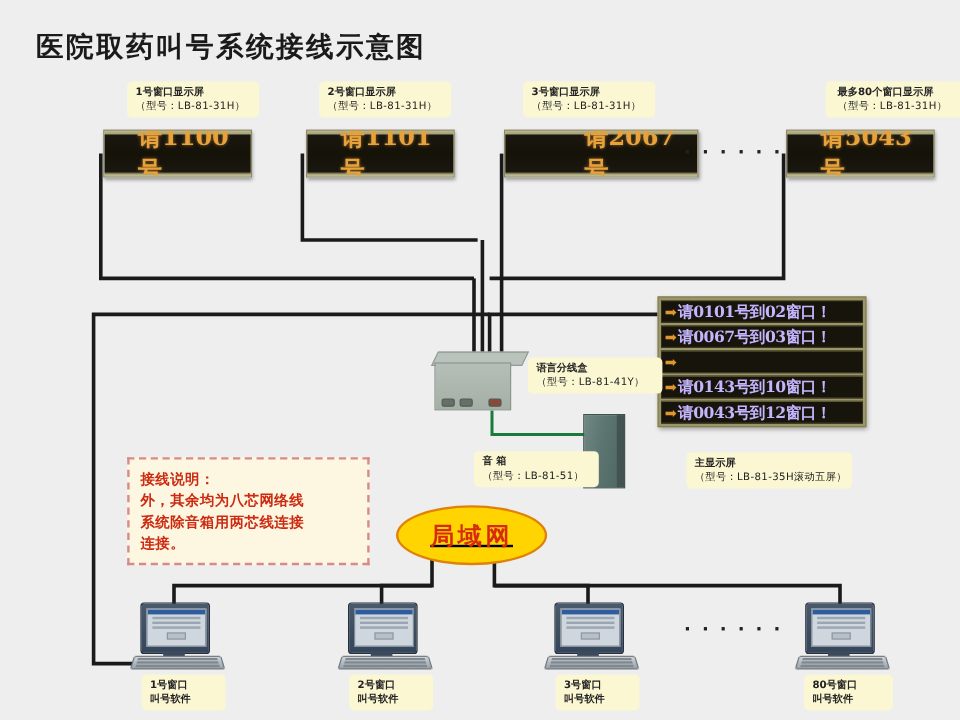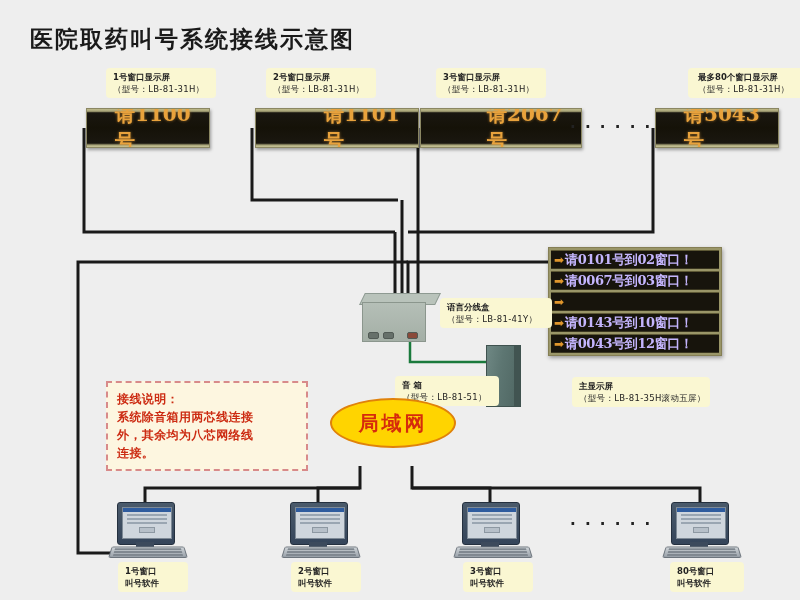--- a/index.html
+++ b/index.html
@@ -209,21 +209,21 @@
     <div class="l2">（型号：LB-81-31H）</div>
   </div>
   <div class="cap" style="left:688px;top:68px;width:110px;padding-left:10px;">
     <div>最多80个窗口显示屏</div>
     <div class="l2">（型号：LB-81-31H）</div>
   </div>
 
   <div class="led" style="left:86px;top:108px;width:122px;height:38px;">
     <span>请1100号</span>
   </div>
-  <div class="led" style="left:255px;top:108px;width:122px;height:38px;padding-left:40px;">
+  <div class="led" style="left:255px;top:108px;width:122px;height:38px;">
     <span>请1101号</span>
   </div>
   <div class="led" style="left:420px;top:108px;width:122px;height:38px;padding-left:38px;">
     <span>请2067号</span>
   </div>
   <div class="led" style="left:655px;top:108px;width:122px;height:38px;">
     <span>请5043号</span>
   </div>
 
   <div class="dots" style="left:570px;top:118px;">· · · · · ·</div>
@@ -270,26 +270,26 @@
   <div class="spk" style="left:486px;top:345px;width:33px;height:60px;">
     <div class="edge"></div>
   </div>
   <div class="cap" style="left:395px;top:376px;width:90px;">
     <div>音  箱</div>
     <div class="l2">（型号：LB-81-51）</div>
   </div>
 
   <div class="note" style="left:106px;top:350px;width:180px;">
     <div>接线说明：</div>
+    <div>外，其余均为八芯网络线</div>
     <div>系统除音箱用两芯线连接</div>
-    <div>外，其余均为八芯网络线</div>
     <div>连接。</div>
   </div>
 
-  <div class="lan" style="left:330px;top:398px;width:122px;height:46px;">
+  <div class="lan" style="left:330px;top:421px;width:122px;height:46px;text-decoration:underline;">
     <span>局域网</span>
   </div>
 
   <div class="pc" style="left:110px;top:502px;">
     <div class="mon">
       <div class="scr">
         <div class="tb"></div>
           <div class="ln"></div>
           <div class="ln"></div>
           <div class="ln"></div>

